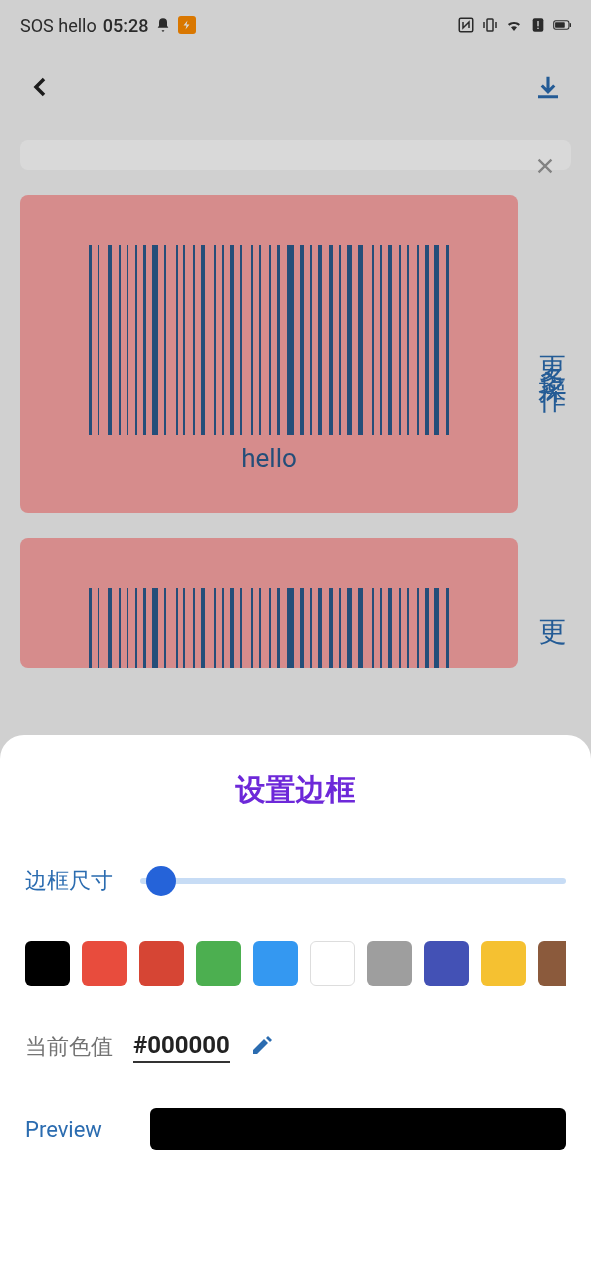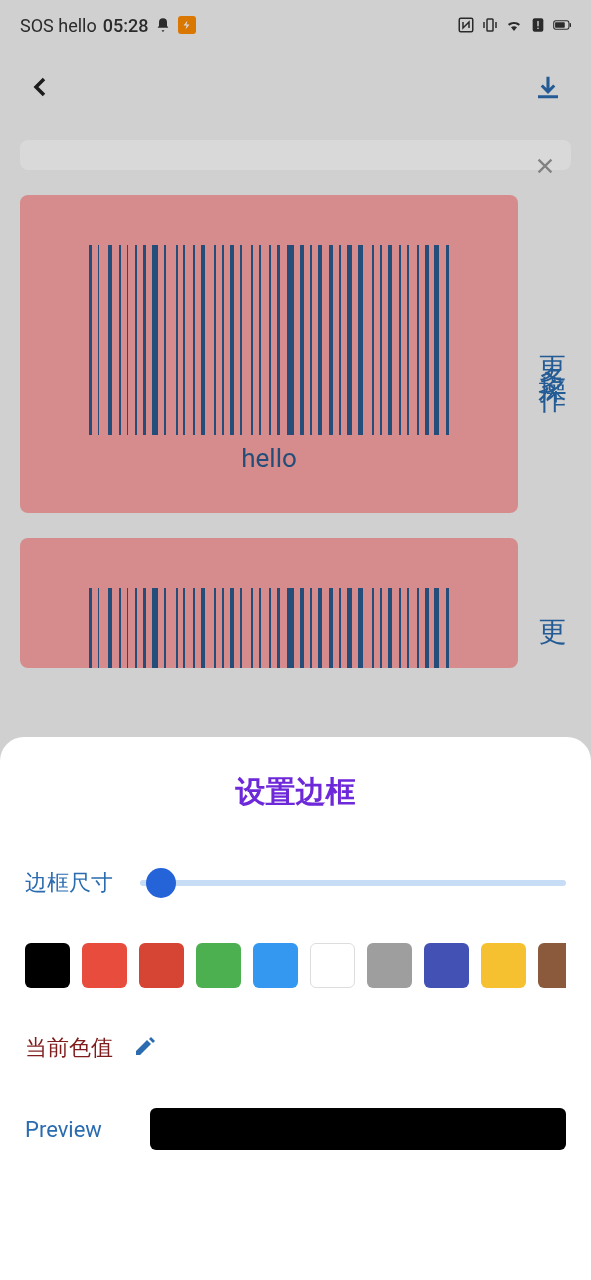--- a/index.html
+++ b/index.html
@@ -179,21 +179,21 @@
       border-radius: 6px;
       flex-shrink: 0;
     }
     
     .color-value-row {
       display: flex;
       align-items: center;
       gap: 20px;
       margin-bottom: 45px;
     }
-    .color-value-label { font-size: 22px; color: #7f1d1d; }
+    .color-value-label { font-size: 22px; color: #737373; }
     .color-value-text {
       font-size: 24px;
       font-weight: bold;
       color: #222;
       border-bottom: 2px solid #333;
       padding-bottom: 2px;
     }
     .pencil-icon { color: #2b6cb0; font-size: 22px; }
     
     .preview-row {
@@ -498,20 +498,21 @@
       <div class="swatch" style="background: rgb(52, 152, 241);"></div>
       <div class="swatch" style="background: rgb(255, 255, 255); border: 1px solid rgb(221, 221, 221);"></div>
       <div class="swatch" style="background: rgb(158, 158, 158);"></div>
       <div class="swatch" style="background: rgb(67, 81, 181);"></div>
       <div class="swatch" style="background: rgb(245, 193, 49);"></div>
       <div class="swatch" style="background: rgb(139, 90, 60);"></div>
     </div>
 
   <div class="color-value-row">
     <span class="color-value-label">当前色值</span>
+    <span class="color-value-text">#000000</span>
     <span class="pencil-icon">
       <svg width="24" height="24" viewBox="0 0 24 24" fill="#2b6cb0">
           <path d="M3 17l11-11 4 4-11 11H3v-4zm13-12l2-2 4 4-2 2-4-4z"></path>
         </svg>
     </span>
   </div>
 
   <div class="preview-row">
     <span class="preview-label">Preview</span>
     <div class="preview-box" id="preview-box" style="background: rgb(0, 0, 0);"></div>

